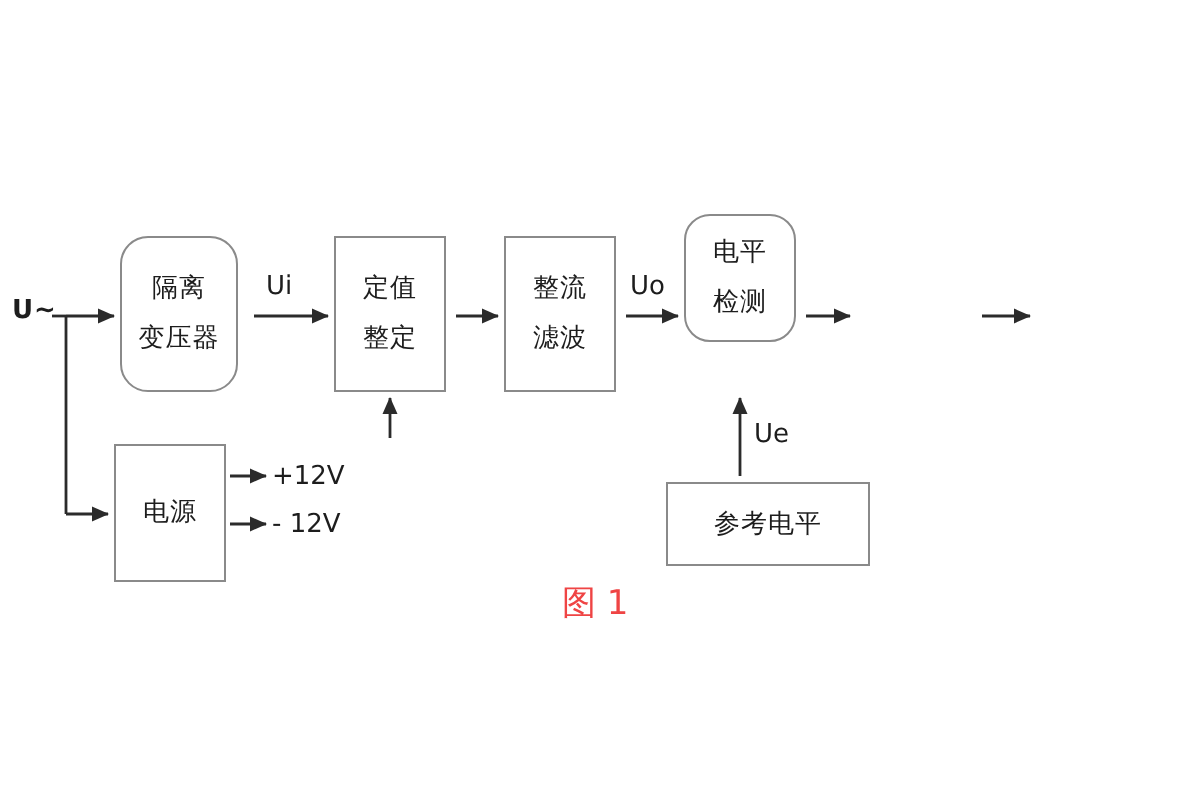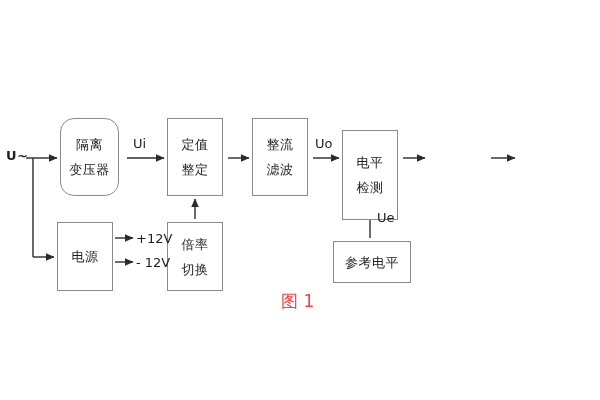--- a/index.html
+++ b/index.html
@@ -140,37 +140,33 @@
   <div class="block" style="left:252px; top:118px; width:56px; height:78px;">
     <span class="ln">整流</span>
     <span class="ln">滤波</span>
   </div>
 
   <div class="block" style="left:167px; top:118px; width:56px; height:78px;">
     <span class="ln">定值</span>
     <span class="ln">整定</span>
   </div>
 
-  <div class="block" style="left:342px; top:130px; width:56px; height:90px;">
+  <div class="block" style="left:342px; top:107px; width:56px; height:64px;border-radius:13px;">
     <span class="ln">电平</span>
     <span class="ln">检测</span>
   </div>
 
 
 
   <div class="block single" style="left:57px; top:222px; width:56px; height:69px;text-align:center;">
     <span class="ln">电源</span>
   </div>
 
-  <div class="block" style="left:167px; top:222px; width:56px; height:69px;">
-    <span class="ln">倍率</span>
-    <span class="ln">切换</span>
-  </div>
 
-  <div class="block single" style="left:333px; top:241px; width:78px; height:42px;">
+  <div class="block single" style="left:333px; top:241px; width:102px; height:42px;">
     <span class="ln">参考电平</span>
   </div>
 
   <div class="lbl lbl-src" style="left:6px; top:148px;">U~</div>
 
   <div class="lbl" style="left:133px; top:136px;">Ui</div>
 
   <div class="lbl" style="left:315px; top:136px;text-align:right;">Uo</div>
 
   <div class="lbl" style="left:377px; top:210px;">Ue</div>

